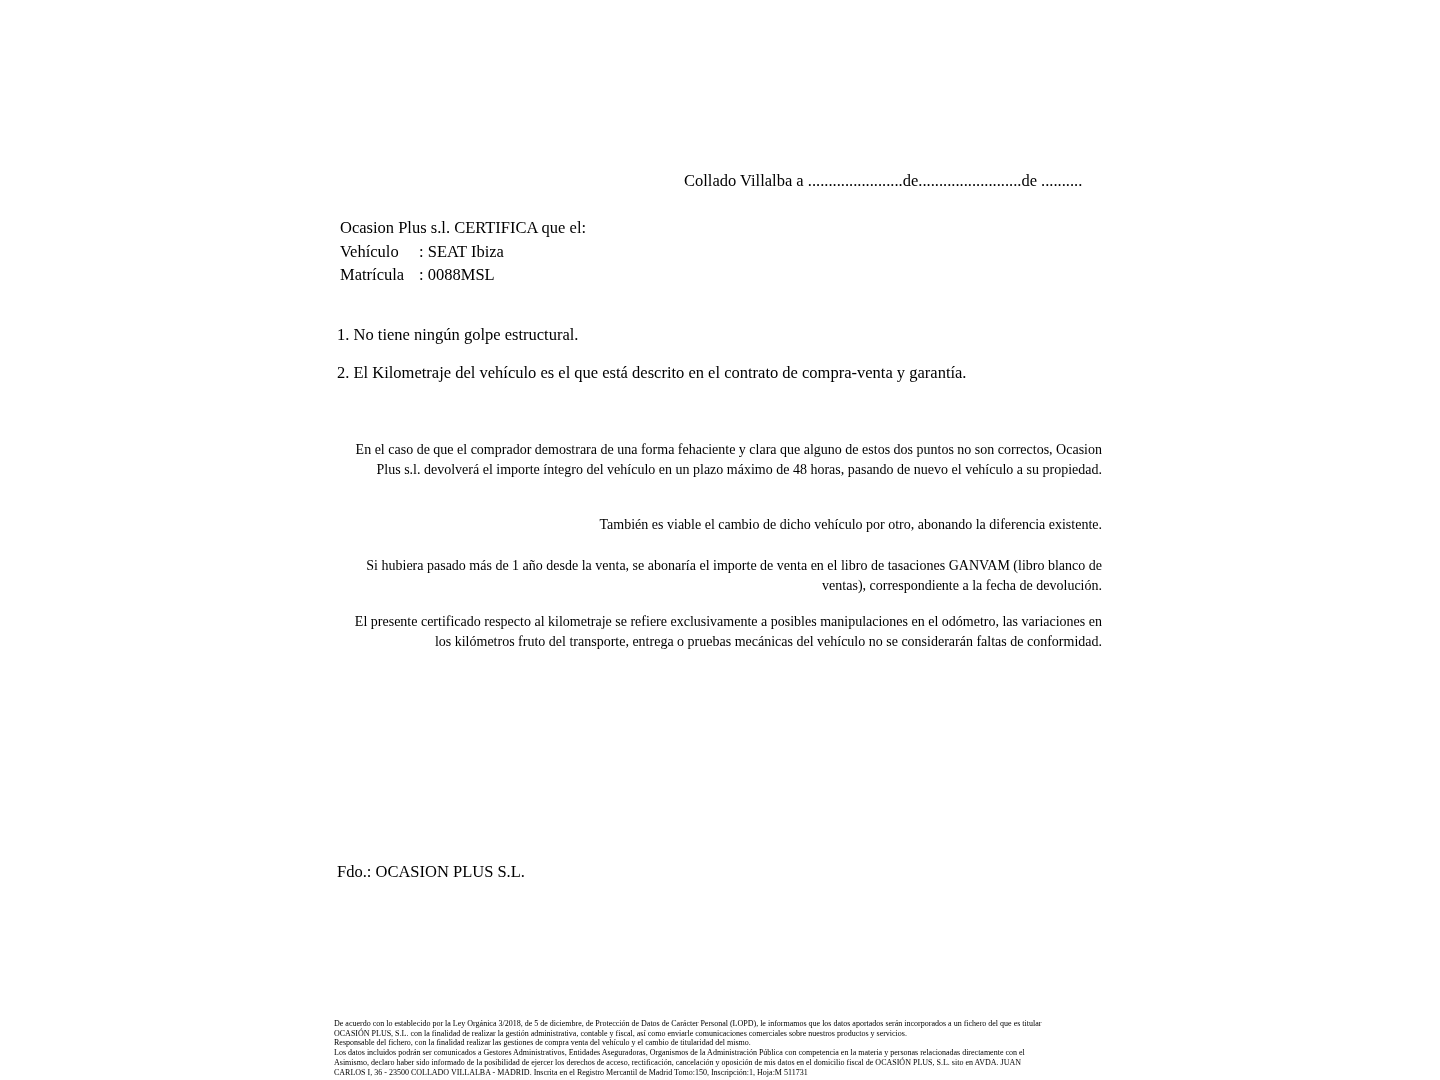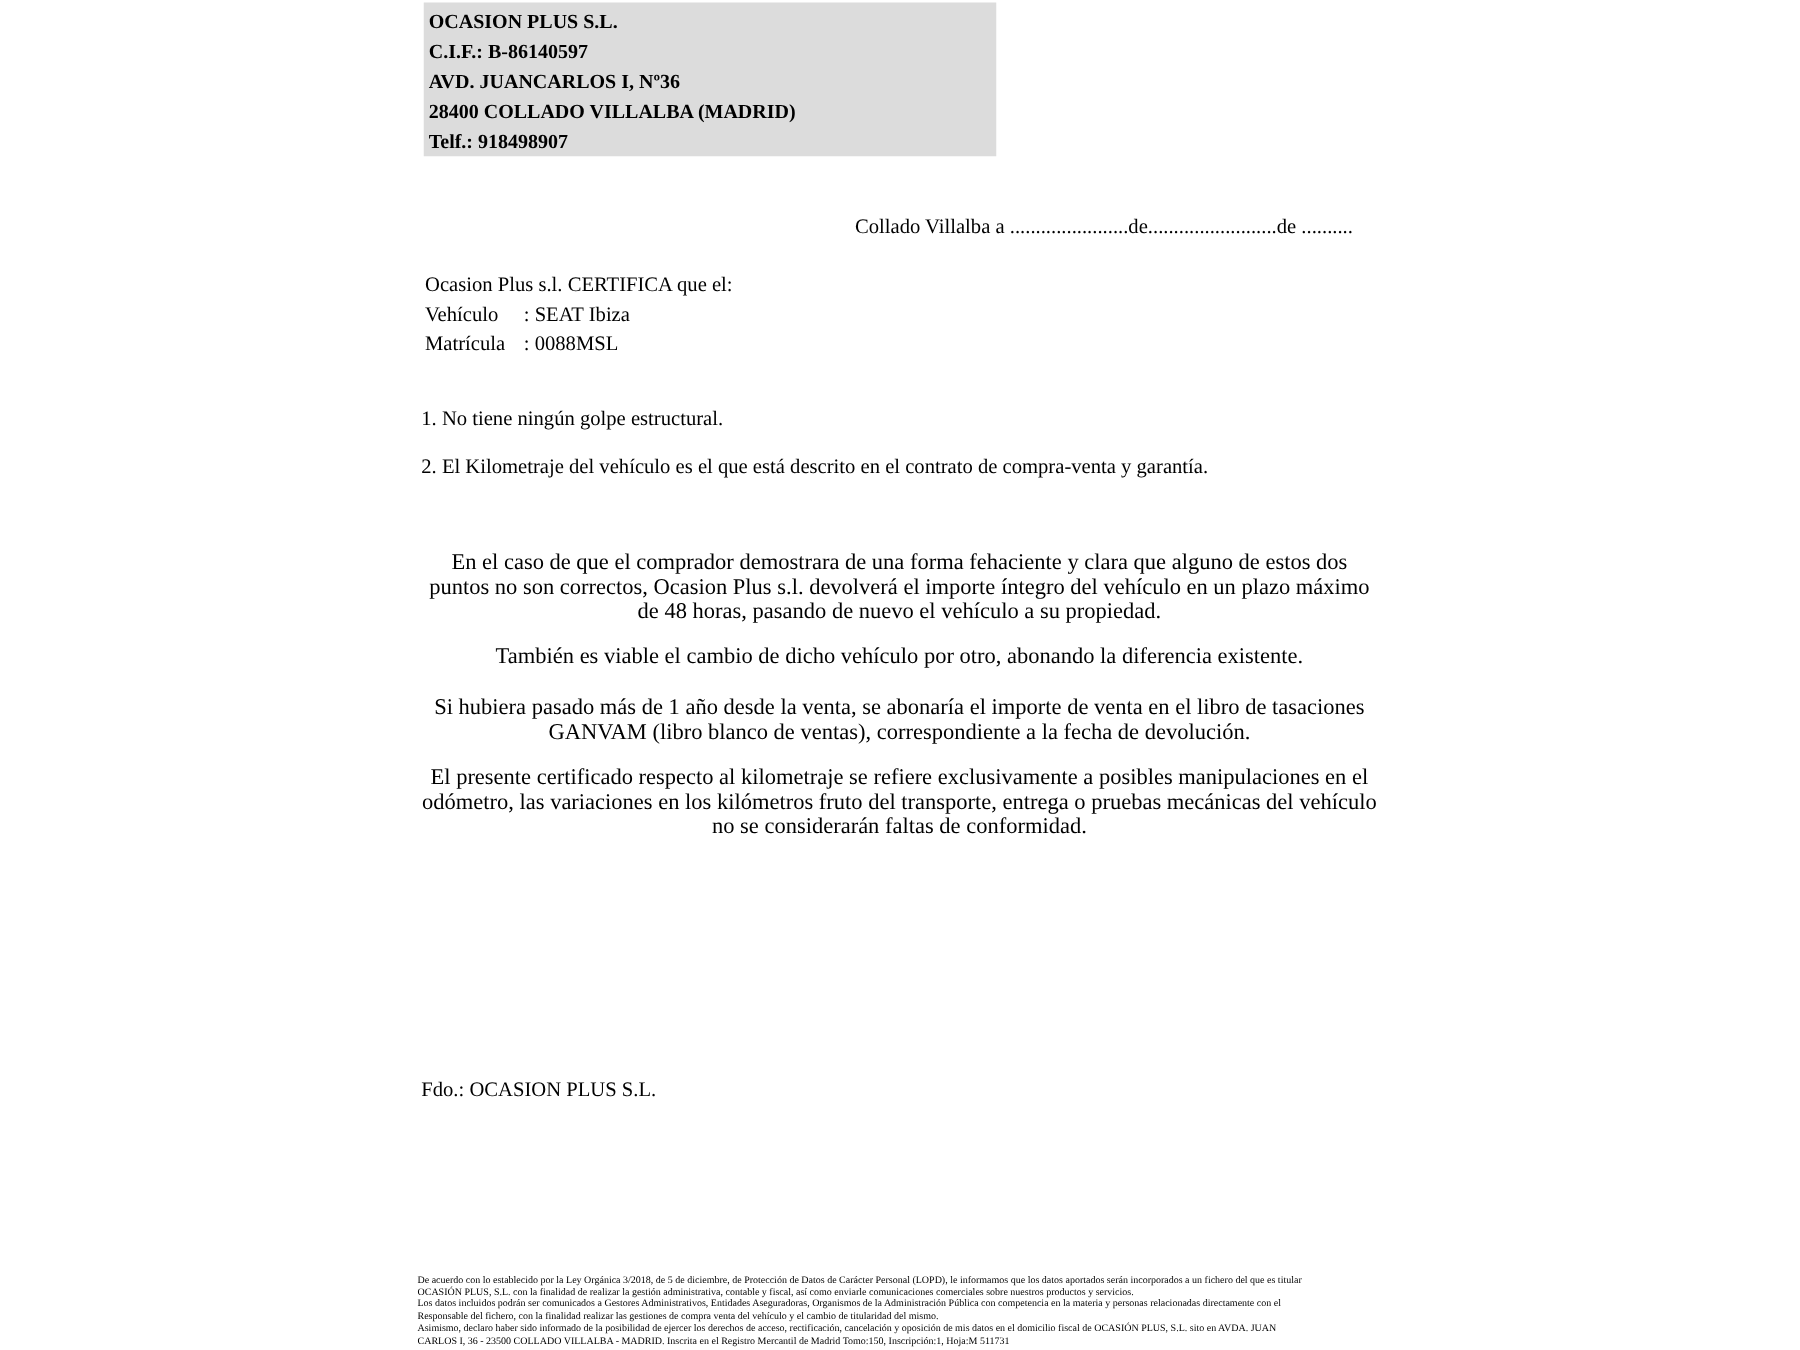--- a/index.html
+++ b/index.html
@@ -46,23 +46,23 @@
 
   .points { position: absolute; left: 337px; width: 765px; }
   .point-1 { top: 325px; }
   .point-2 { top: 363px; }
   .point { font-size: 16.5px; line-height: 19.6px; }
 
   .para {
     position: absolute;
     left: 337px;
     width: 765px;
-    font-size: 18px;
+    font-size: 14px;
     line-height: 19.6px;
-    text-align: center;
+    text-align: right;
   }
   .para-0 { top: 440px; }
   .para-1 { top: 515px; }
   .para-2 { top: 556px; }
   .para-3 { top: 612px; }
 
   .signature {
     position: absolute;
     left: 337px; top: 862px;
     font-size: 16.5px;
@@ -79,27 +79,20 @@
     font-size: 8px;
     line-height: 9.7px;
     white-space: nowrap;
   }
 </style>
 </head>
 <body>
 
 <div class="page">
 
-  <div class="header-box" style="background: rgb(220, 220, 220);">
-    <div class="hline">OCASION PLUS S.L.</div>
-    <div class="hline">C.I.F.: B-86140597</div>
-    <div class="hline">AVD. JUANCARLOS I, Nº36</div>
-    <div class="hline">28400 COLLADO VILLALBA (MADRID)</div>
-    <div class="hline">Telf.: 918498907</div>
-  </div>
 
   <div class="date-line">Collado Villalba a .......................de.........................de ..........</div>
 
   <div class="cert-block">
     <div class="cert-intro">Ocasion Plus s.l. CERTIFICA que el:</div>
     <div class="cert-row">
       <span class="label-wrap"><span class="u">Vehículo</span></span><span>:</span> <span>SEAT Ibiza</span>
     </div>
     <div class="cert-row">
       <span class="label-wrap"><span class="u">Matrícula</span></span><span>:</span> <span>0088MSL</span>
@@ -112,19 +105,19 @@
   <div class="para para-0">En el caso de que el comprador demostrara de una forma fehaciente y clara que alguno de estos dos puntos no son correctos, Ocasion Plus s.l. devolverá el importe íntegro del vehículo en un plazo máximo de 48 horas, pasando de nuevo el vehículo a su propiedad.</div>
   <div class="para para-1">También es viable el cambio de dicho vehículo por otro, abonando la diferencia existente.</div>
   <div class="para para-2">Si hubiera pasado más de 1 año desde la venta, se abonaría el importe de venta en el libro de tasaciones GANVAM (libro blanco de ventas), correspondiente a la fecha de devolución.</div>
   <div class="para para-3">El presente certificado respecto al kilometraje se refiere exclusivamente a posibles manipulaciones en el odómetro, las variaciones en los kilómetros fruto del transporte, entrega o pruebas mecánicas del vehículo no se considerarán faltas de conformidad.</div>
 
   <div class="signature">Fdo.: OCASION PLUS S.L.</div>
 
   <div class="footer">
     <div class="fline">De acuerdo con lo establecido por la Ley Orgánica 3/2018, de 5 de diciembre, de Protección de Datos de Carácter Personal (LOPD), le informamos que los datos aportados serán incorporados a un fichero del que es titular</div>
     <div class="fline">OCASIÓN PLUS, S.L. con la finalidad de realizar la gestión administrativa, contable y fiscal, así como enviarle comunicaciones comerciales sobre nuestros productos y servicios.</div>
+    <div class="fline">Responsable del fichero, con la finalidad realizar las gestiones de compra venta del vehículo y el cambio de titularidad del mismo.</div>
     <div class="fline">Los datos incluidos podrán ser comunicados a Gestores Administrativos, Entidades Aseguradoras, Organismos de la Administración Pública con competencia en la materia y personas relacionadas directamente con el</div>
-    <div class="fline">Responsable del fichero, con la finalidad realizar las gestiones de compra venta del vehículo y el cambio de titularidad del mismo.</div>
     <div class="fline">Asimismo, declaro haber sido informado de la posibilidad de ejercer los derechos de acceso, rectificación, cancelación y oposición de mis datos en el domicilio fiscal de OCASIÓN PLUS, S.L. sito en AVDA. JUAN</div>
     <div class="fline">CARLOS I, 36 - 23500 COLLADO VILLALBA - MADRID. Inscrita en el Registro Mercantil de Madrid Tomo:150, Inscripción:1, Hoja:M 511731</div>
   </div>
 
 </div>
 
 </body></html>

